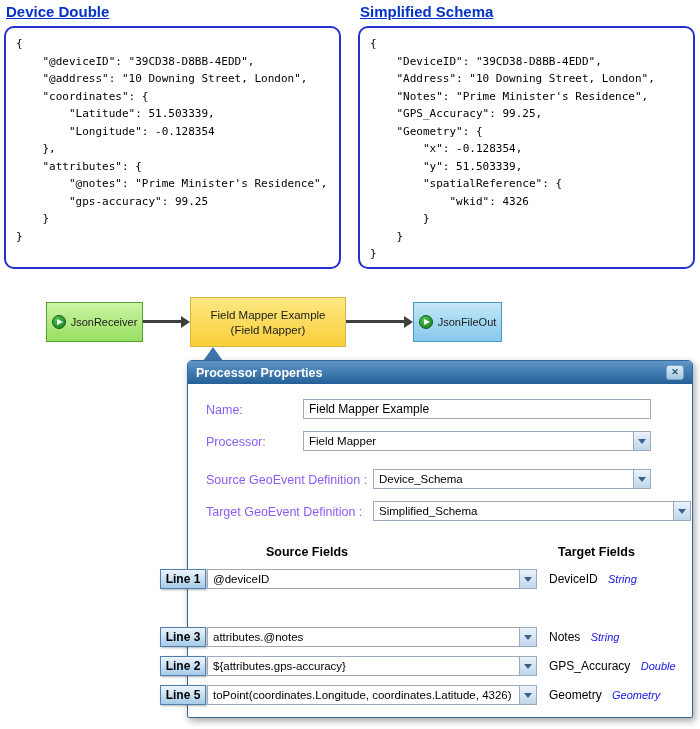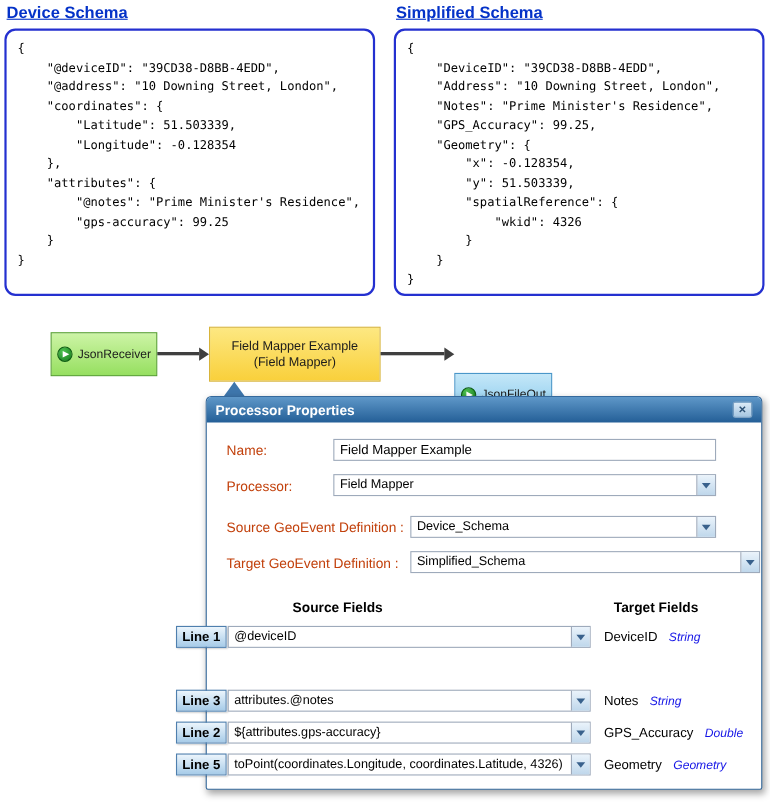--- a/index.html
+++ b/index.html
@@ -30,21 +30,21 @@
     left:46px; top:302px; width:97px; height:40px;
     background:linear-gradient(#cdf4a6, #96df60); border:1px solid #55a02e;
   }
   .node-processor {
     left:190px; top:297px; width:156px; height:50px; flex-direction:column; gap:3px;
     background:linear-gradient(#fde882, #f9d03b); border:1px solid #d8b43a;
     font-size:11.5px;
   }
   .node-output {
     left:413px; top:302px; width:89px; height:40px;
-    background:linear-gradient(#c4e7f8, #85c8ec); border:1px solid #4a97c9;margin-top:37px;
+    background:linear-gradient(#c4e7f8, #85c8ec); border:1px solid #4a97c9;
   }
   .play-icon {
     width:14px; height:14px; border-radius:50%;
     background:radial-gradient(circle at 35% 30%, #4ec152, #157a1c);
     position:relative; flex:0 0 auto; border:1px solid #0d5c13;
   }
   .play-icon::after {
     content:''; position:absolute; left:4px; top:3px;
     border-left:6px solid #fff; border-top:3px solid transparent; border-bottom:3px solid transparent;
   }
@@ -68,21 +68,21 @@
     height:23px; background:linear-gradient(#5e97c8, #245f97); color:#fff;
     font-size:12.5px; font-weight:bold; display:flex; align-items:center;
     padding:0 8px; border-radius:4px 4px 0 0;
   }
   .dialog-close {
     margin-left:auto; width:18px; height:15px; border-radius:3px;
     background:linear-gradient(#dcebf7, #a6c6e1); border:1px solid #7fa3c4;
     color:#2b5073; font-size:9px; line-height:13px; text-align:center; font-weight:bold;
     cursor:default;
   }
-  .dlg-label { position:absolute; font-size:12.5px; color:#c2410c; }
+  .dlg-label { position:absolute; font-size:12.5px; color:#8b5cf6; }
   .text-input {
     position:absolute; height:20px; border:1px solid #9eaabb; background:#fff;
     font-size:12px; padding:0 5px; font-family:"Liberation Sans", sans-serif;
   }
   .combo {
     position:absolute; height:20px; border:1px solid #9eaabb; background:#fff;
     display:flex; align-items:stretch;
   }
   .combo-text { flex:1; font-size:11.5px; padding:3px 5px 0 5px; white-space:nowrap; overflow:hidden; }
   .combo-btn {
@@ -104,21 +104,21 @@
   }
   .row-combo { left:19px; width:330px; }
   .target-cell { position:absolute; left:361px; top:3px; font-size:12px; white-space:nowrap; }
   .type-label { color:#1414e6; font-style:italic; font-size:11px; margin-left:7px; }
 </style>
 </head>
 <body>
 
 <div class="page">
 
-  <div class="schema-title" style="left:6px; top:3px;">Device Schema</div>
+  <div class="schema-title" style="left:6px; top:3px;">Device Double</div>
   <div class="schema-box" style="left:4px; top:26px;">
     <div class="code">{
     "@deviceID": "39CD38-D8BB-4EDD",
     "@address": "10 Downing Street, London",
     "coordinates": {
         "Latitude": 51.503339,
         "Longitude": -0.128354
     },
     "attributes": {
         "@notes": "Prime Minister's Residence",

